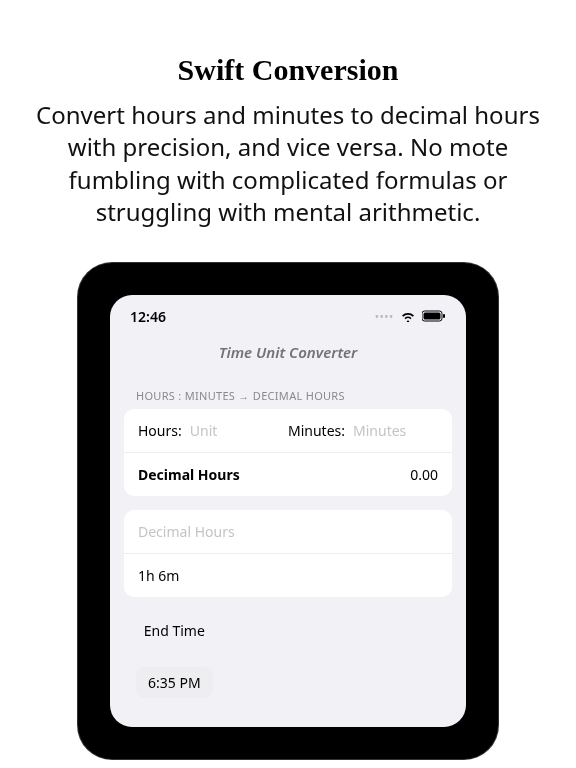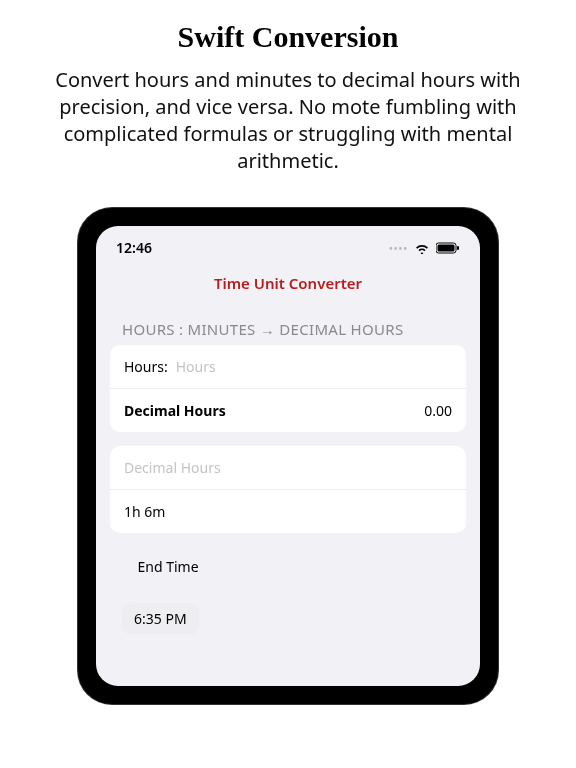--- a/index.html
+++ b/index.html
@@ -6,45 +6,46 @@
     body {
       font-family: -apple-system, BlinkMacSystemFont, "Segoe UI", system-ui, sans-serif;
       background: #fff;
       width: 576px;
       height: 768px;
       overflow: hidden;
     }
     .marketing-header {
       text-align: center;
       padding: 20px 30px 10px;
+      margin-top: 33px;
     }
     .marketing-title {
       font-family: Georgia, "Times New Roman", serif;
       font-size: 30px;
       font-weight: 700;
       color: #000;
       margin-bottom: 12px;
     }
     .marketing-sub {
-      font-size: 20px;
+      font-size: 24px;
       line-height: 1.35;
       color: #111;
       padding: 0 6px;
     }
     .device-wrap {
       display: flex;
       justify-content: center;
       margin-top: 24px;
     }
     .device {
       width: 420px;
       height: 496px;
       background: #000;
       border-radius: 34px;
-      padding: 18px;
+      padding: 32px;
       box-shadow: 0 0 0 1px #333;
       position: relative;
     }
     .screen {
       width: 100%;
       height: 100%;
       background: #f2f2f6;
       border-radius: 22px;
       overflow: hidden;
       position: relative;
@@ -57,25 +58,26 @@
       font-size: 14px;
       font-weight: 600;
       color: #000;
     }
     .status-right { display:flex; align-items:center; gap:6px; }
     .status-dots { color:#bbb; font-size:10px; letter-spacing:1px; }
     .app-title {
       text-align: center;
       font-size: 15px;
       font-weight: 600;
-      color: #b91c1c;
+      color: #737373;
       padding: 10px 0 16px;
+      font-style: italic;
     }
     .section-label {
-      font-size: 15px;
+      font-size: 11px;
       letter-spacing: 0.3px;
       color: #8a8a8e;
       padding: 10px 26px 6px;
       text-transform: uppercase;
     }
     .card {
       background: #fff;
       border-radius: 10px;
       margin: 0 14px 14px;
       padding: 0;
@@ -91,21 +93,21 @@
     .label-bold { font-size: 14px; font-weight: 700; color:#000; }
     .field-grey { font-size: 14px; color:#c4c4c8; }
     .half { flex:1; display:flex; align-items:center; gap:8px; }
     .value-right { font-size: 14px; font-weight: 400; color:#000; }
     .elapsed-row {
       display:flex;
       justify-content: space-between;
       padding: 10px 26px 6px;
     }
     .elapsed-col { display:flex; flex-direction:column; gap:8px; }
-    .elapsed-col.right { align-items:flex-end;gap:27px; }
+    .elapsed-col.right { align-items:center;gap:27px; }
     .elapsed-label { font-size: 14px; color:#000; }
     .pill {
       background: #eeeef0;
       border-radius: 8px;
       padding: 6px 12px;
       font-size: 14px;
       color: #000;
       display:inline-block;
     }
     svg { display:block; }
@@ -141,21 +143,25 @@
         </div>
       </div>
 
       <div class="app-title">Time Unit Converter</div>
 
       <div class="section-label">HOURS : MINUTES → DECIMAL HOURS</div>
       <div class="card">
         <div class="row">
           <div class="half">
             <span class="label-black">Hours:</span>
-            <span class="field-grey">Hours</span>
+            <span class="field-grey">Unit</span>
+          </div>
+          <div class="half">
+            <span class="label-black">Minutes:</span>
+            <span class="field-grey">Minutes</span>
           </div>
         </div>
         <div class="row">
           <span class="label-bold">Decimal Hours</span>
           <span class="value-right">0.00</span>
         </div>
       </div>
 
       <div class="card">
         <div class="row">

